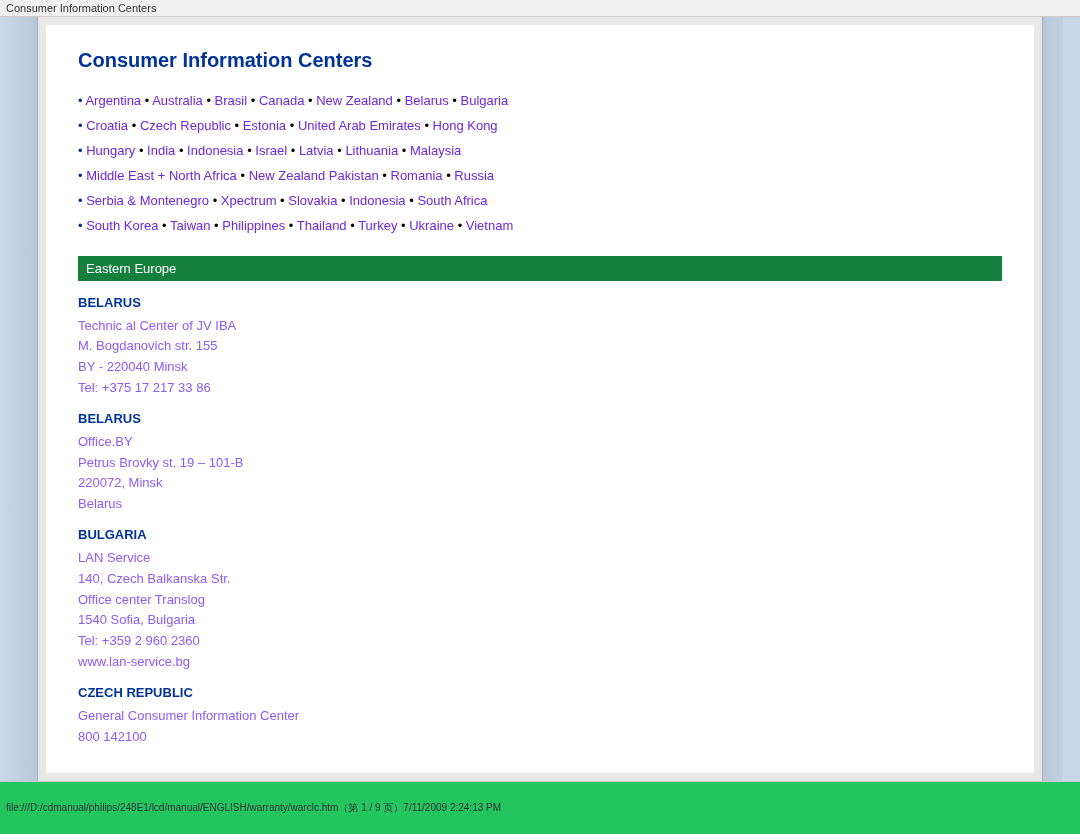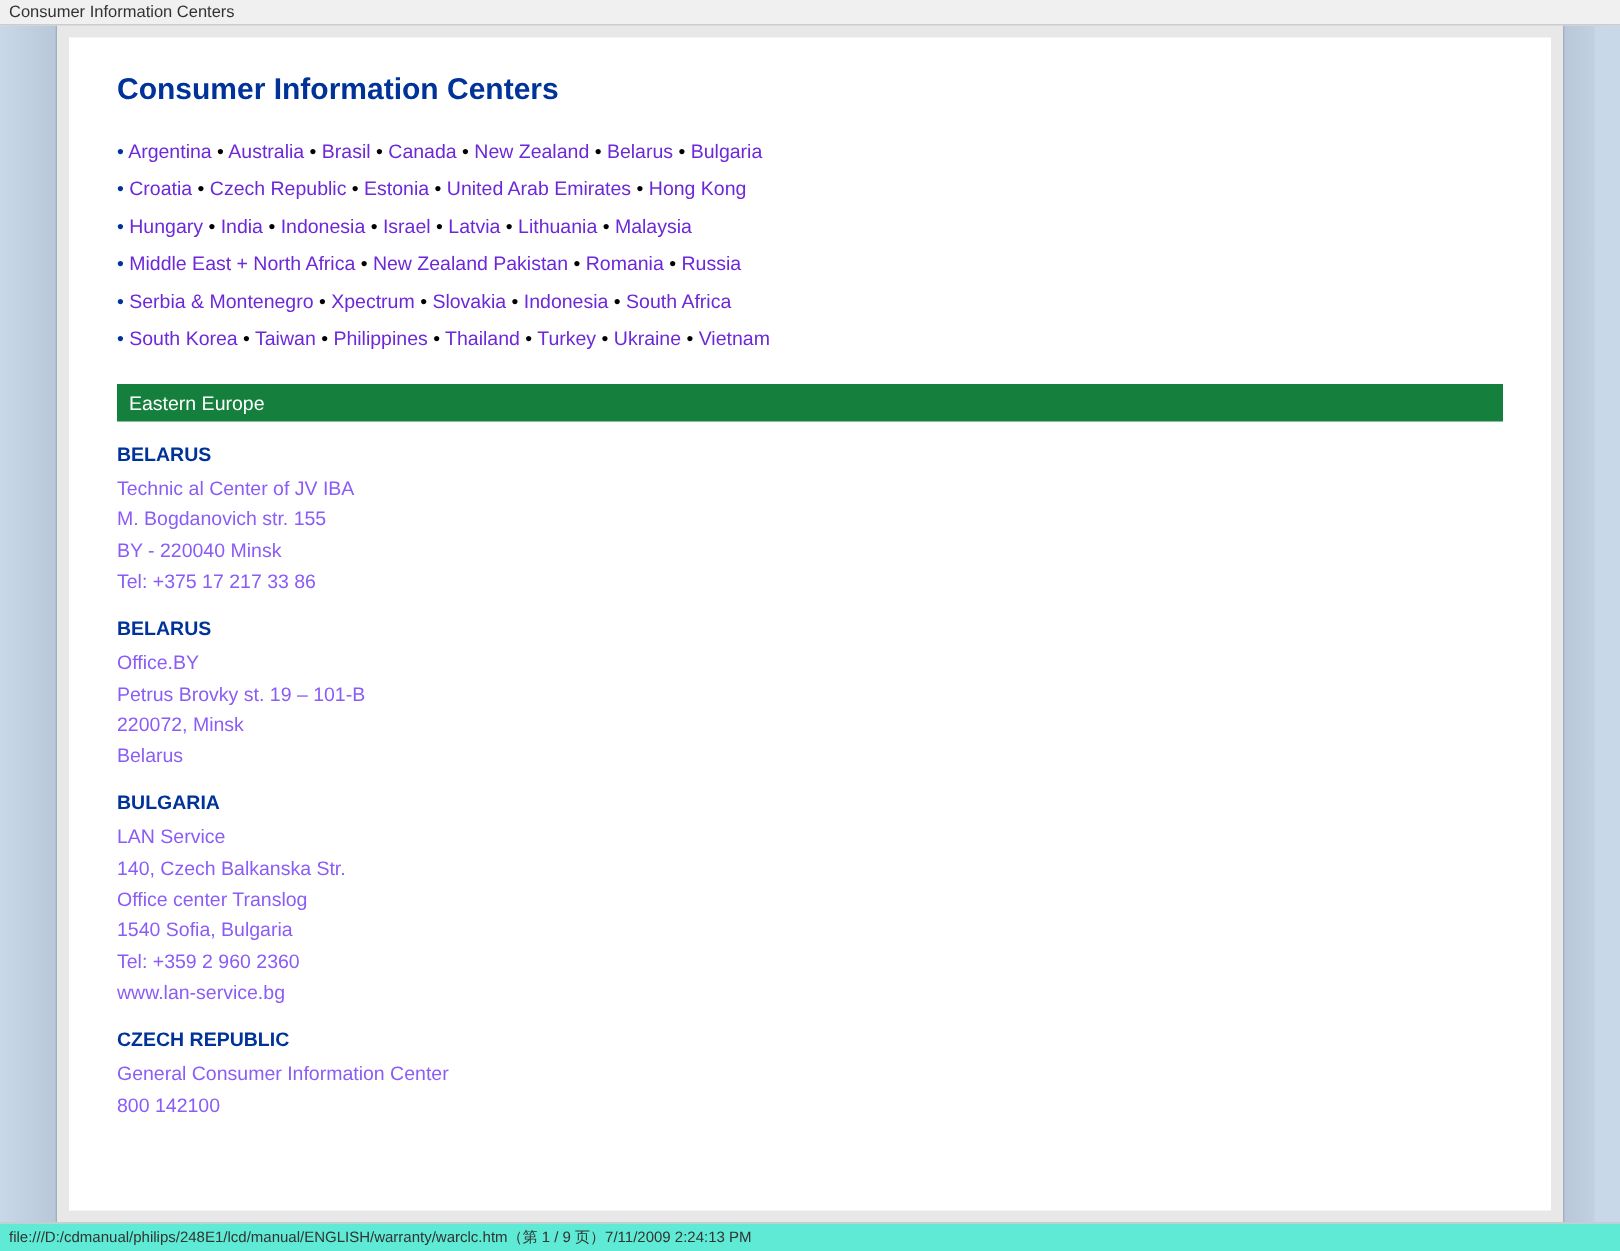--- a/index.html
+++ b/index.html
@@ -100,23 +100,23 @@
     .address-block {
       color: #8b5cf6;
       font-size: 13px;
       line-height: 1.6;
       margin-bottom: 12px;
     }
     .address-block p {
       margin: 0;
     }
     .status-bar {
-      background: #5eead4;
+      background: #22c55e;
       border-top: 1px solid #ccc;
-      padding: 2px 6px;
+      padding: 19px 6px;
       font-size: 10px;
       color: #333;
     }
   </style>
 </head>
 <body>
 
 <div class="title-bar">
   <span>Consumer Information Centers</span>
 </div>

